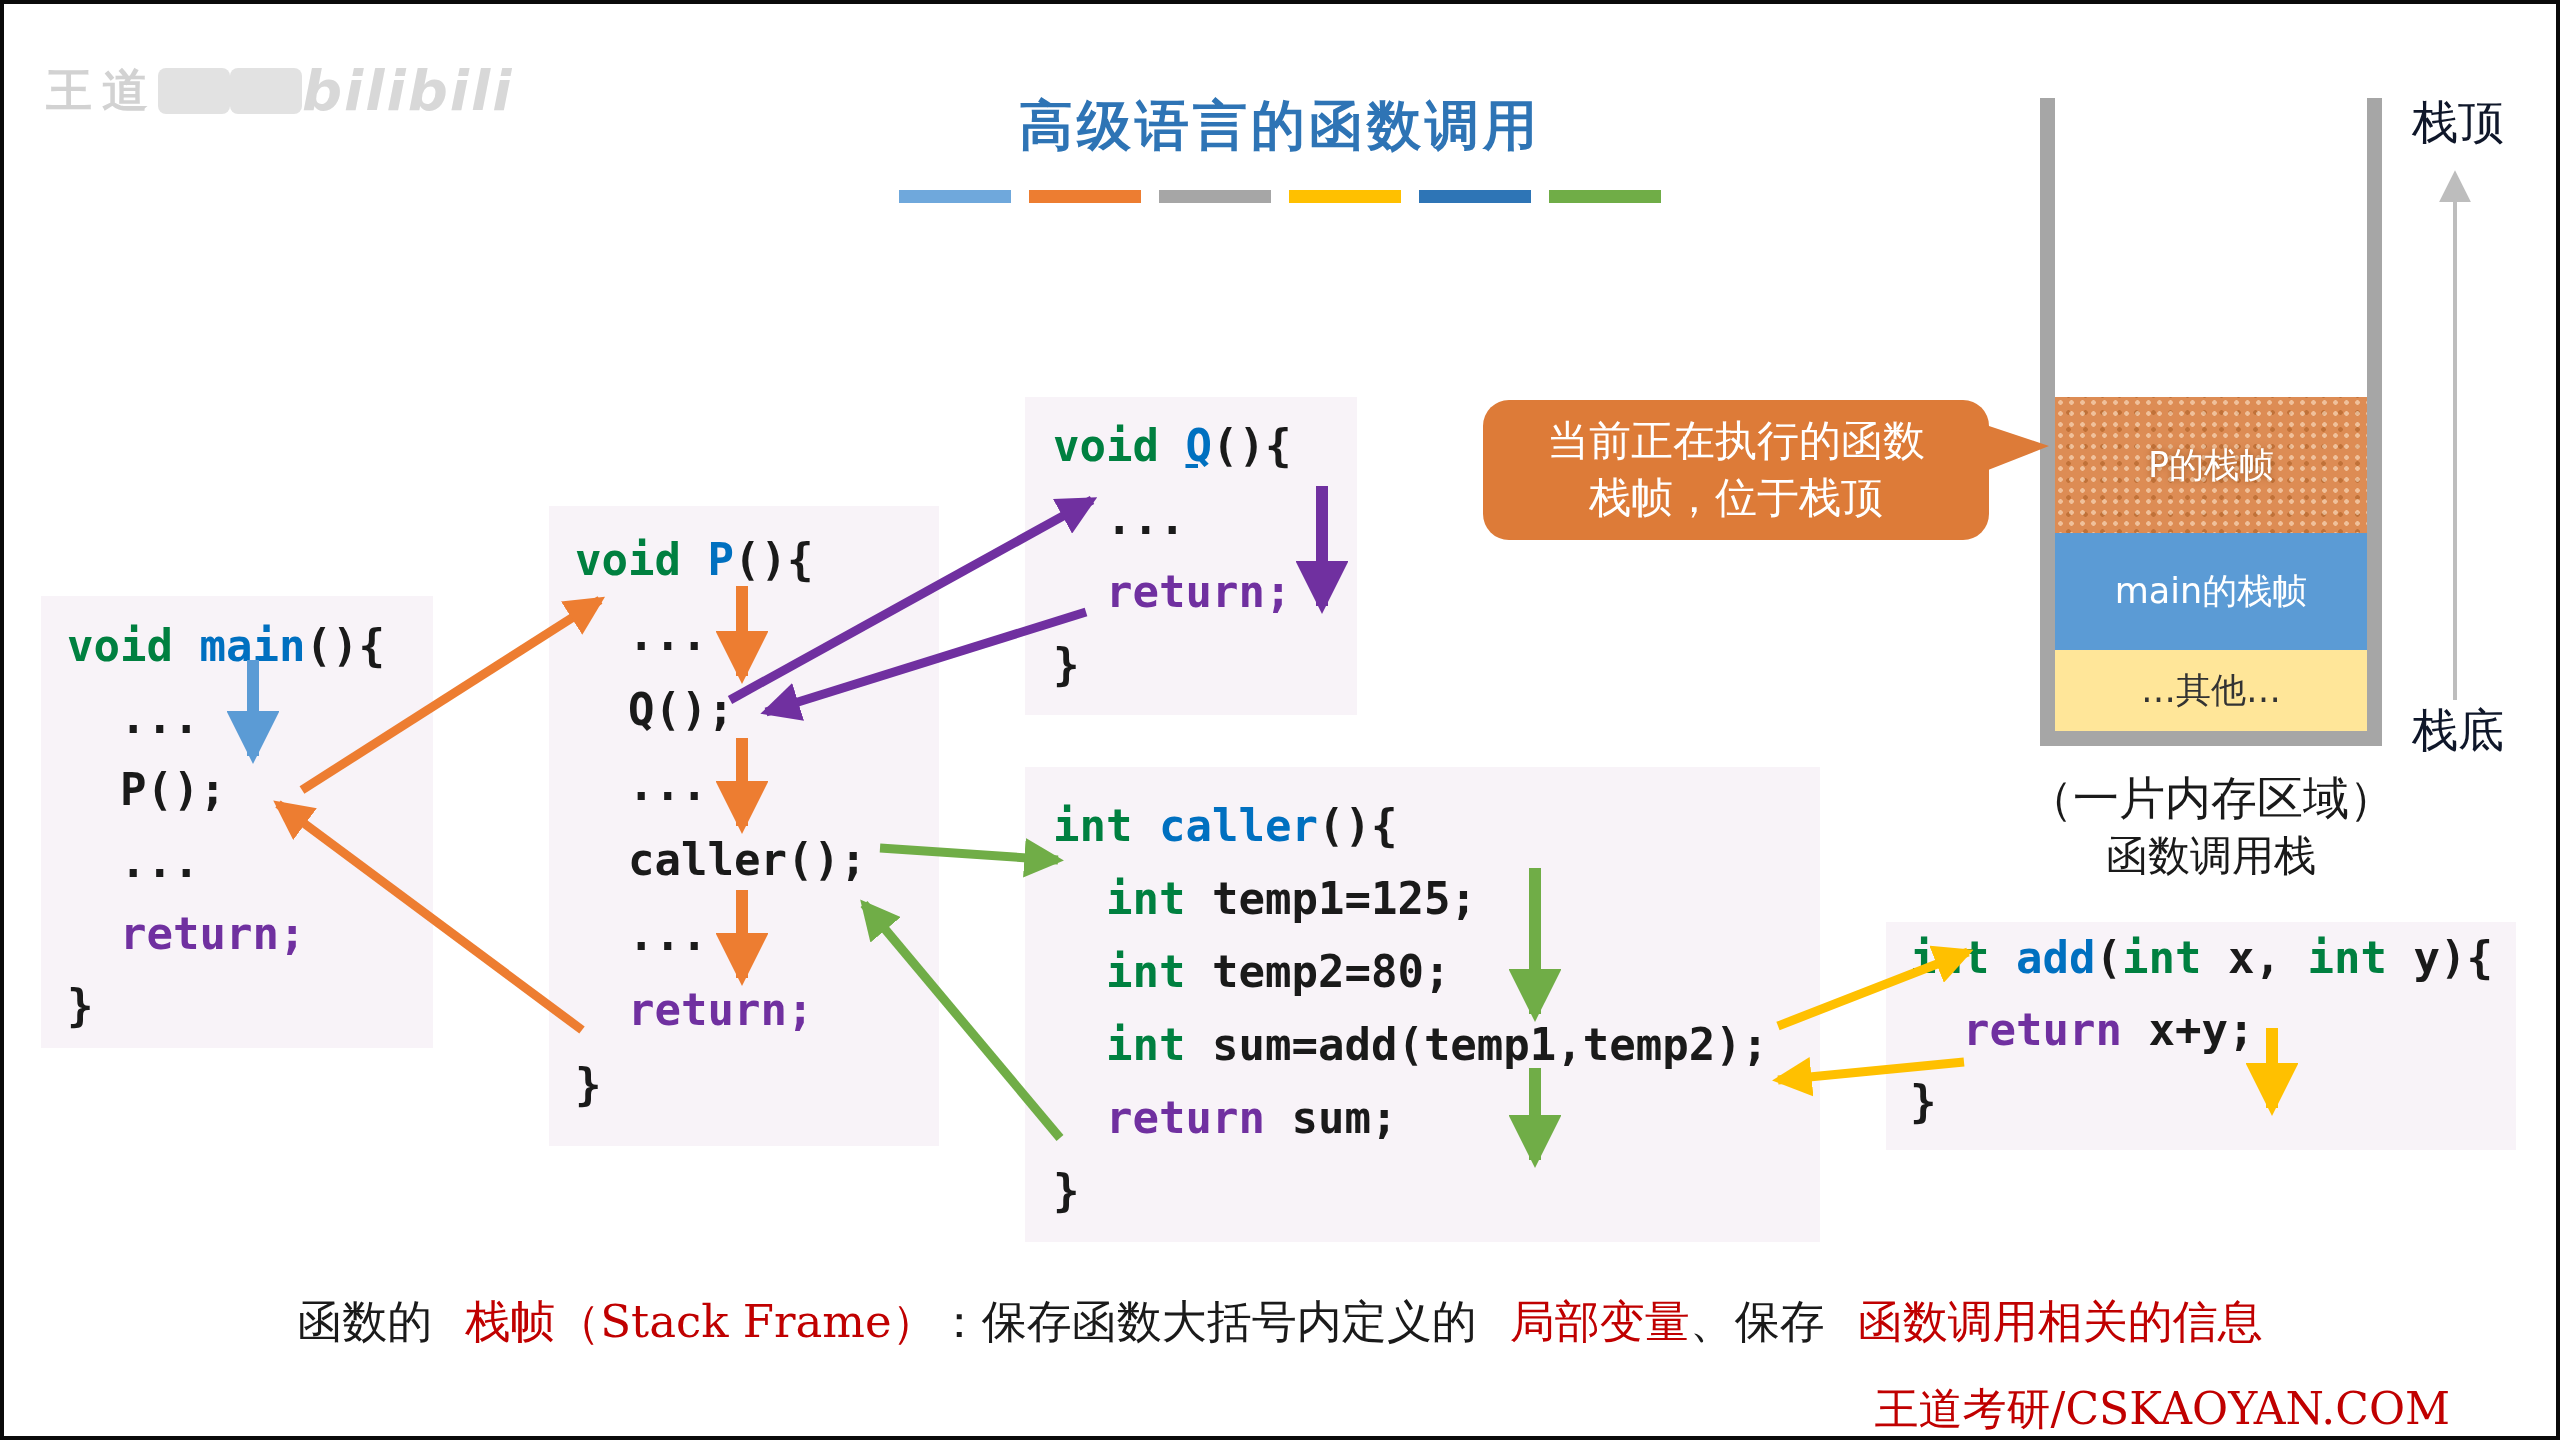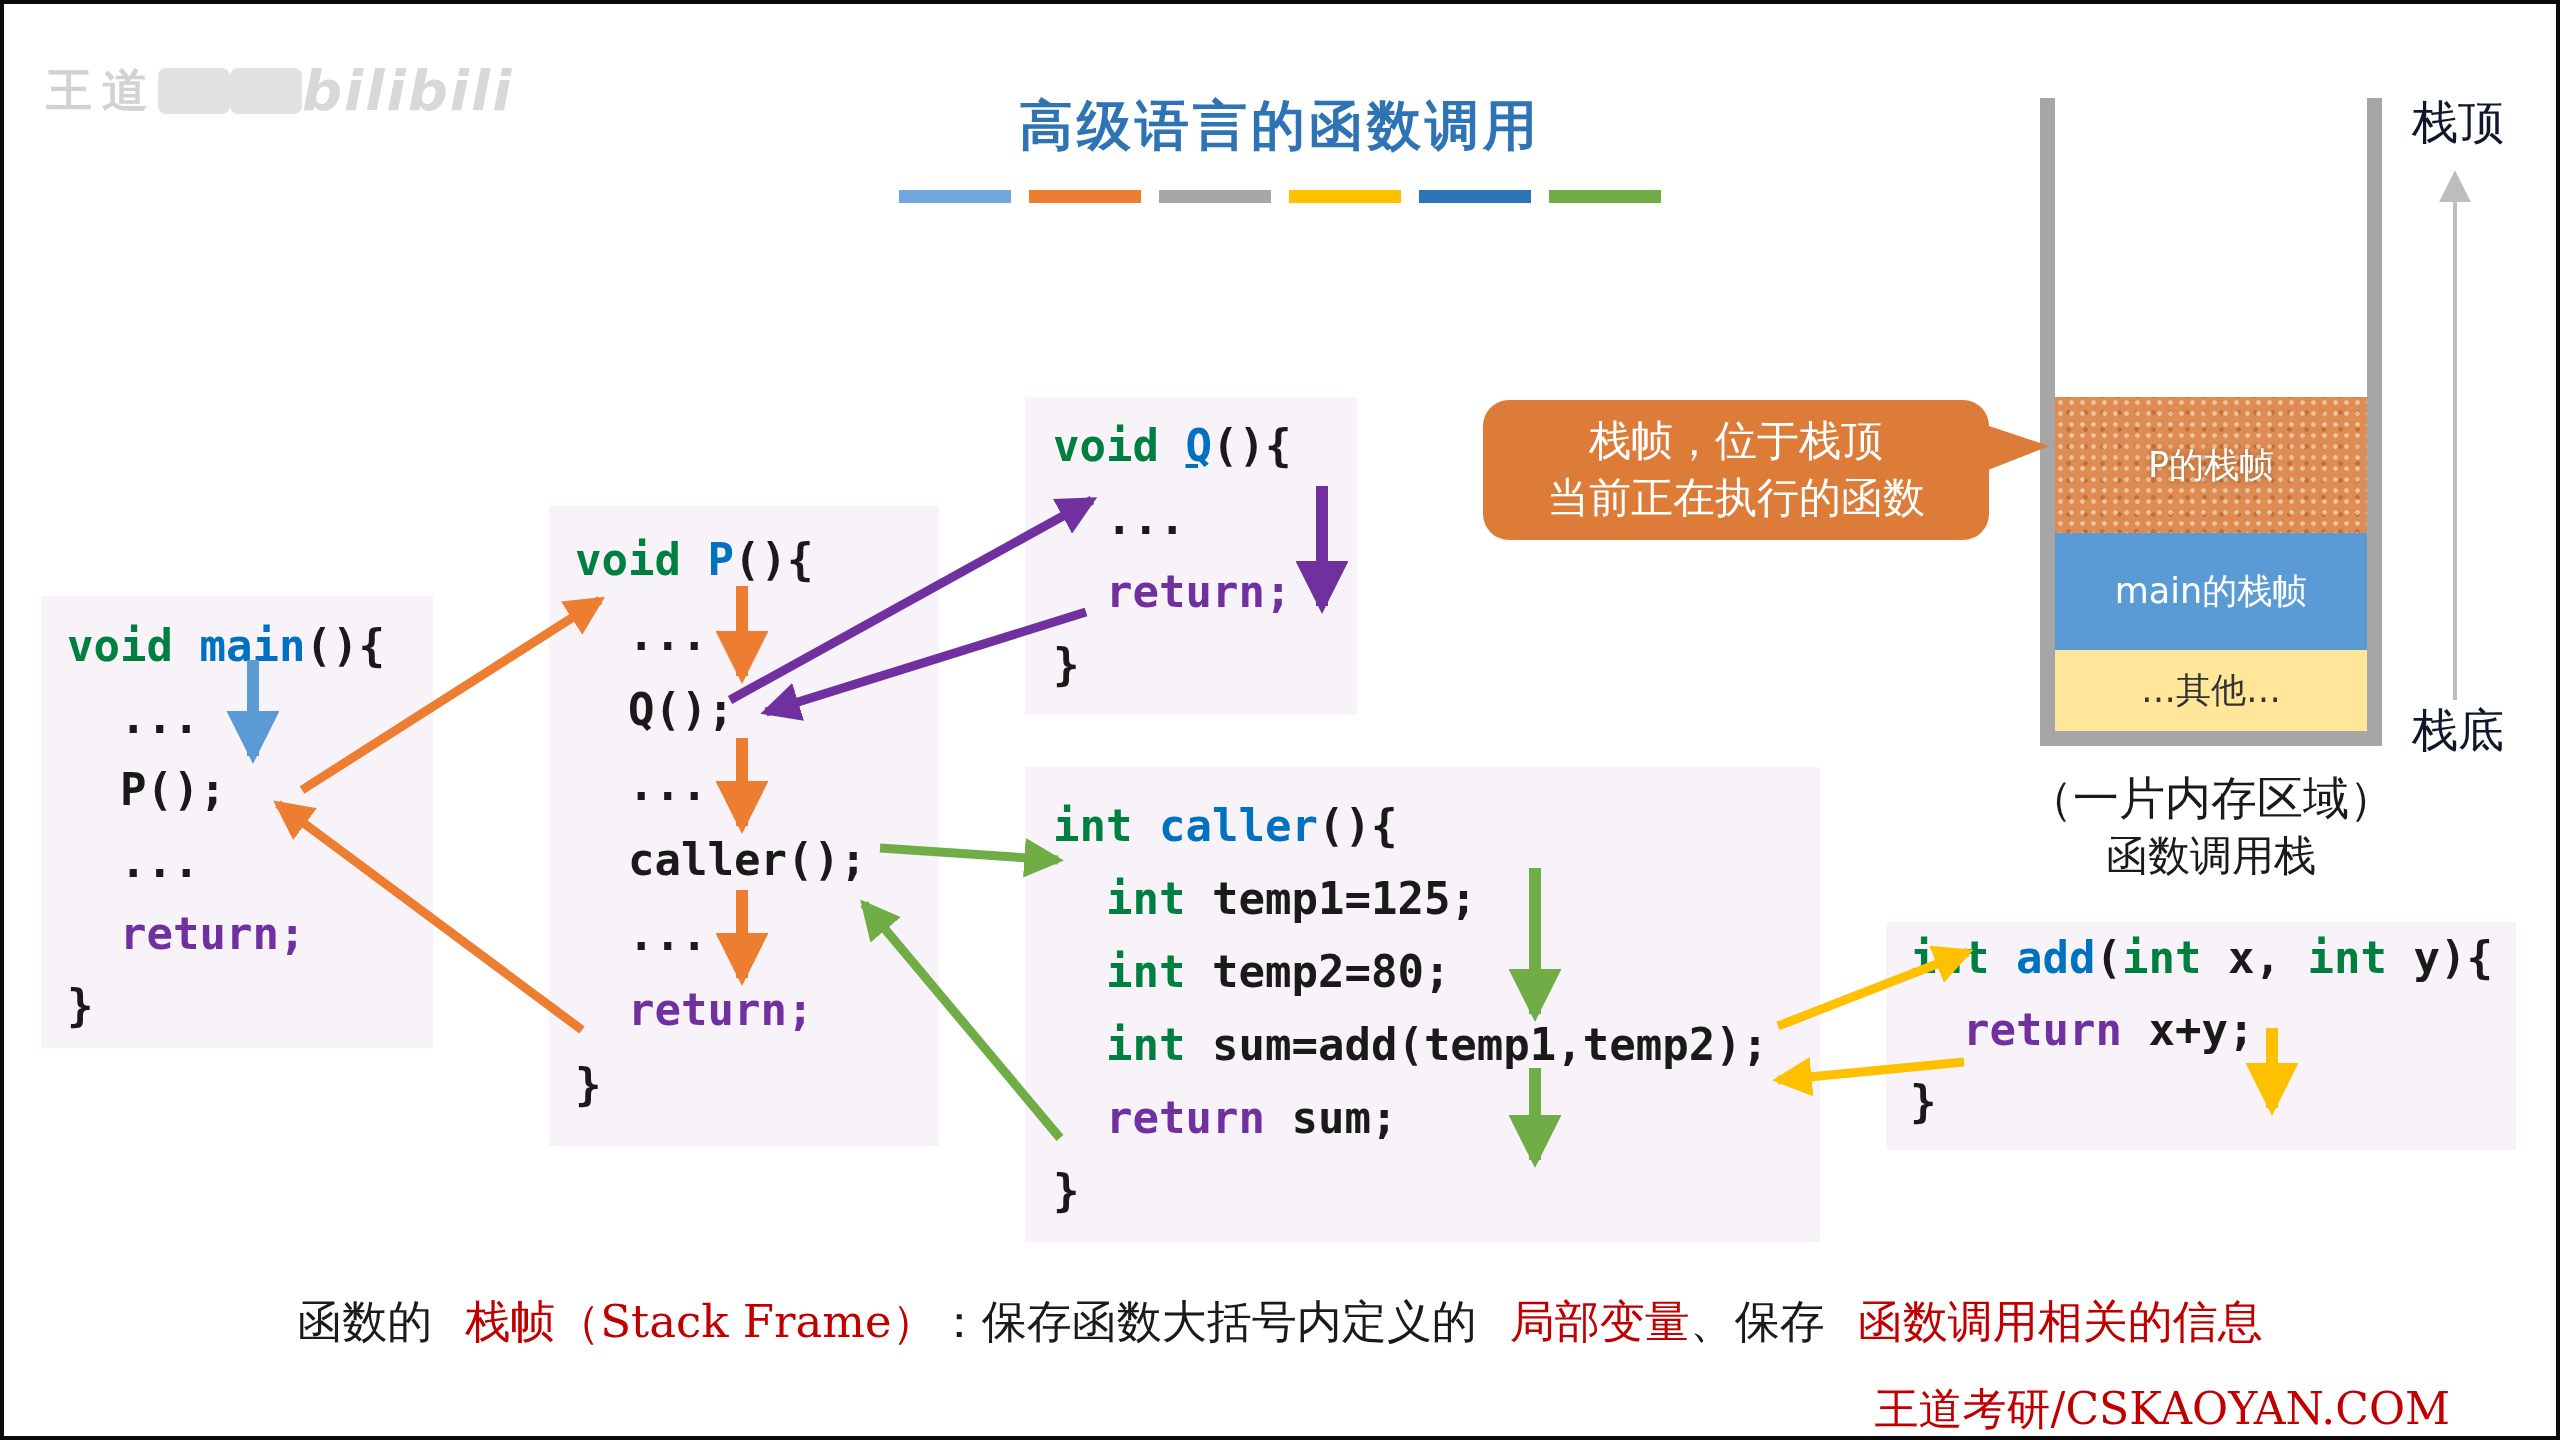--- a/index.html
+++ b/index.html
@@ -182,22 +182,22 @@
 <div class="abs frame" id="frame-main">main的栈帧</div>
 <div class="abs frame" id="frame-other">…其他…</div>
 <div class="abs stack-label" id="label-top">栈顶</div>
 <div class="abs stack-label" id="label-bottom">栈底</div>
 <div class="abs stack-caption">
   <div>（一片内存区域）</div>
   <div>函数调用栈</div>
 </div>
 
 <div class="abs callout">
+  <div>当前正在执行的函数</div>
   <div>栈帧，位于栈顶</div>
-  <div>当前正在执行的函数</div>
 </div>
 
 <svg id="arrows" width="2560" height="1440" viewBox="0 0 2560 1440">
   <defs>
     <marker id="mh-blue" viewBox="0 0 10 10" refX="8.5" refY="5" markerWidth="4.4" markerHeight="4.4" orient="auto" markerUnits="strokeWidth">
         <path d="M0,0 L10,5 L0,10 Z"></path>
       </marker>
     <marker id="mh-orange" viewBox="0 0 10 10" refX="8.5" refY="5" markerWidth="4.4" markerHeight="4.4" orient="auto" markerUnits="strokeWidth">
         <path d="M0,0 L10,5 L0,10 Z"></path>
       </marker>

